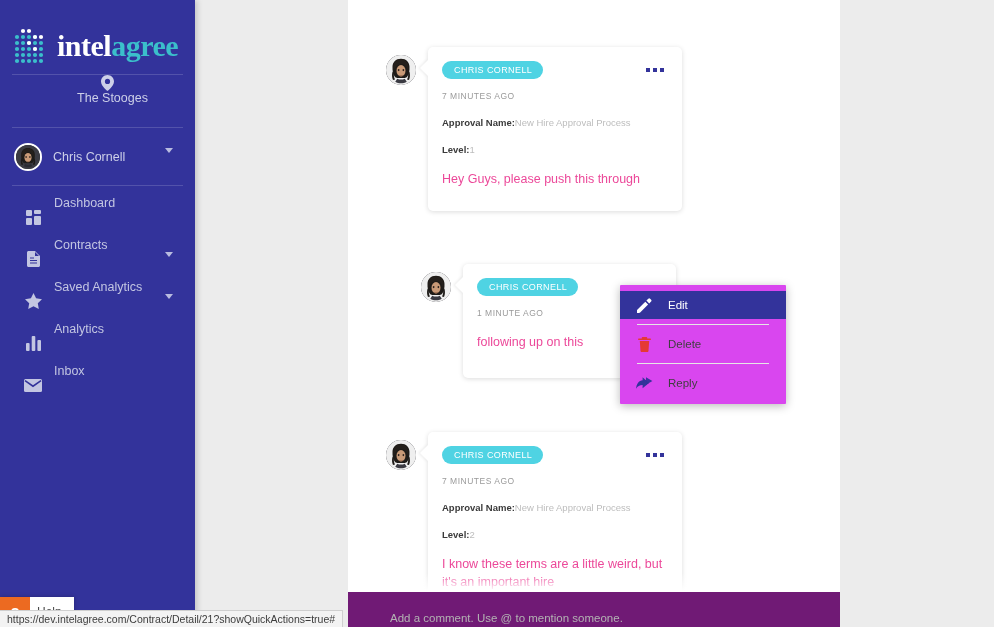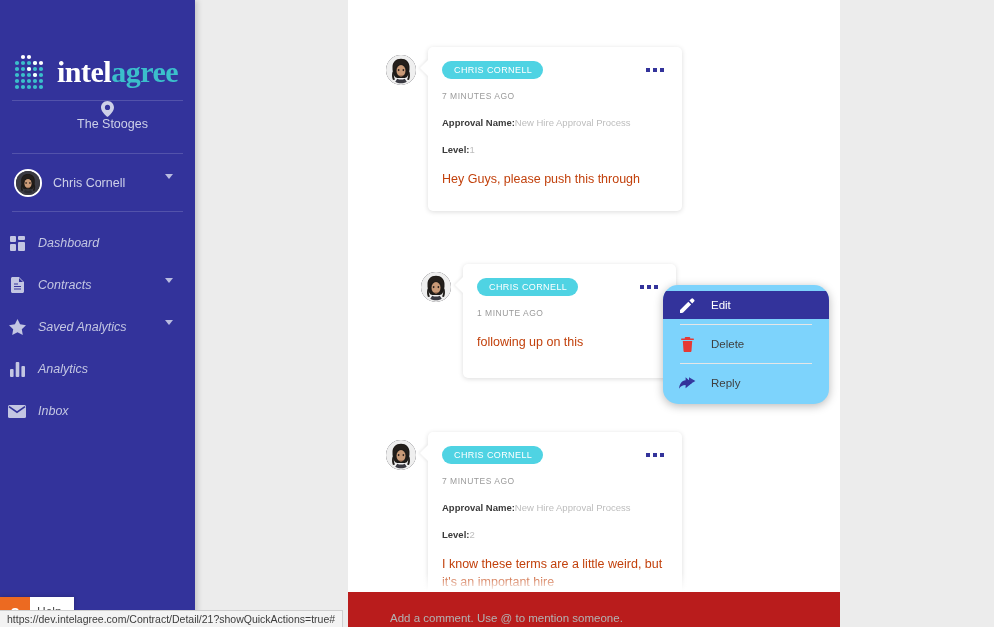--- a/index.html
+++ b/index.html
@@ -14,21 +14,21 @@
   
   .backdrop { position: absolute; inset: 0; background: #ececec; }
 
   
   .sidebar {
     position: absolute; left: 0; top: 0; width: 195px; height: 627px;
     background: #33339b; z-index: 30;
     box-shadow: 2px 0 6px rgba(0,0,0,0.18);
   }
   .logo-wrap {
-    display: flex; align-items: center; padding: 18px 0 0 14px; height: 74px; margin-top: 26px;
+    display: flex; align-items: center; padding: 18px 0 0 14px; height: 74px;
   }
   .logo-dots { width: 36px; height: 40px; display: block; }
   .logo-text {
     font-family: "Liberation Serif", serif;
     font-size: 30px; font-weight: 700; letter-spacing: -0.5px;
     margin-left: 7px; line-height: 1;
   }
   .logo-text .w1 { color: #ffffff; }
   .logo-text .w2 { color: #3bbfcb; }
 
@@ -48,22 +48,22 @@
   .sb-user .avatar {
     width: 28px; height: 28px; border-radius: 50%;
     border: 2px solid #ffffff; overflow: hidden; flex: none;
     background: #2b2b33;
   }
   .sb-user .lbl { margin-left: 11px; }
   .sb-user .caret { position: absolute; right: 22px; top: 25px; }
 
   .sb-nav { padding-top: 10px; }
   .sb-item {
-    display: flex; align-items: center; height: 42px; padding-left: 6px;
-    color: #c3c6e2; font-size: 12.5px; position: relative; cursor: pointer; font-style: italic;
+    display: flex; height: 42px; padding-left: 22px;
+    color: #c3c6e2; font-size: 12.5px; position: relative; cursor: pointer;
   }
   .sb-item .ico { width: 22px; display: flex; justify-content: center; align-items: center; }
   .sb-item .lbl { margin-left: 10px; }
   .sb-item .caret { position: absolute; right: 22px; top: 19px; }
 
   .caret-down {
     width: 0; height: 0; border-left: 4.5px solid transparent;
     border-right: 4.5px solid transparent; border-top: 5px solid #b9bce0;
   }
 
@@ -120,41 +120,41 @@
     background: #4fd3e3; color: #ffffff; font-size: 9px; letter-spacing: 0.4px;
     padding: 4px 11px 4px 12px; border-radius: 11px; font-weight: 400;
     text-transform: uppercase; white-space: nowrap;
   }
   .dots { display: flex; gap: 3px; cursor: pointer; padding: 4px 2px; }
   .dots i { width: 4px; height: 4px; background: #33339b; display: block; }
 
   .c-time { color: #9a9a9a; font-size: 8.5px; letter-spacing: 0.5px; margin-top: 12px; }
   .c-meta { font-size: 9.5px; margin-top: 16px; color: #bdbdbd; }
   .c-meta b { color: #3a3a3a; font-weight: 700; }
-  .c-body { font-size: 12.5px; color: #c2410c; margin-top: 15px; line-height: 1.5; }
+  .c-body { font-size: 12.5px; color: #ec4899; margin-top: 15px; line-height: 1.5; }
 
   
   .ctx-menu {
-    position: absolute; left: 663px; top: 285px; width: 166px;
-    background: #7dd3fc; border-radius: 15px;
+    position: absolute; left: 620px; top: 285px; width: 166px;
+    background: #d946ef; border-radius: 1px;
     box-shadow: 0 2px 10px rgba(0,0,0,0.28); z-index: 50; overflow: hidden;
     padding: 6px 0 7px 0;
   }
   .ctx-item {
     display: flex; align-items: center; height: 28px; cursor: pointer;
     font-size: 11.5px; color: #3f3f3f; position: relative;
   }
   .ctx-item.active { background: #33339b; color: #ffffff; }
   .ctx-item .ico { width: 48px; display: flex; justify-content: center; align-items: center; }
   .ctx-sep { height: 1px; background: #e6e6e6; margin: 5px 17px; }
 
   
   .comment-input {
     position: absolute; left: 348px; bottom: 0; width: 492px; height: 36px;
-    background: #b91c1c; border-top: 1px solid #ffffff;
+    background: #701a75; border-top: 1px solid #ffffff;
     display: flex; align-items: flex-end; padding: 0 12px 3px 42px;
   }
   .comment-input .ph { color: #b3b3b3; font-size: 11.5px; }
   .panel-fade {
     position: absolute; left: 348px; bottom: 36px; width: 492px; height: 18px;
     background: linear-gradient(to bottom, rgba(255,255,255,0), #ffffff);
     pointer-events: none; z-index: 10;
   }
 
   

